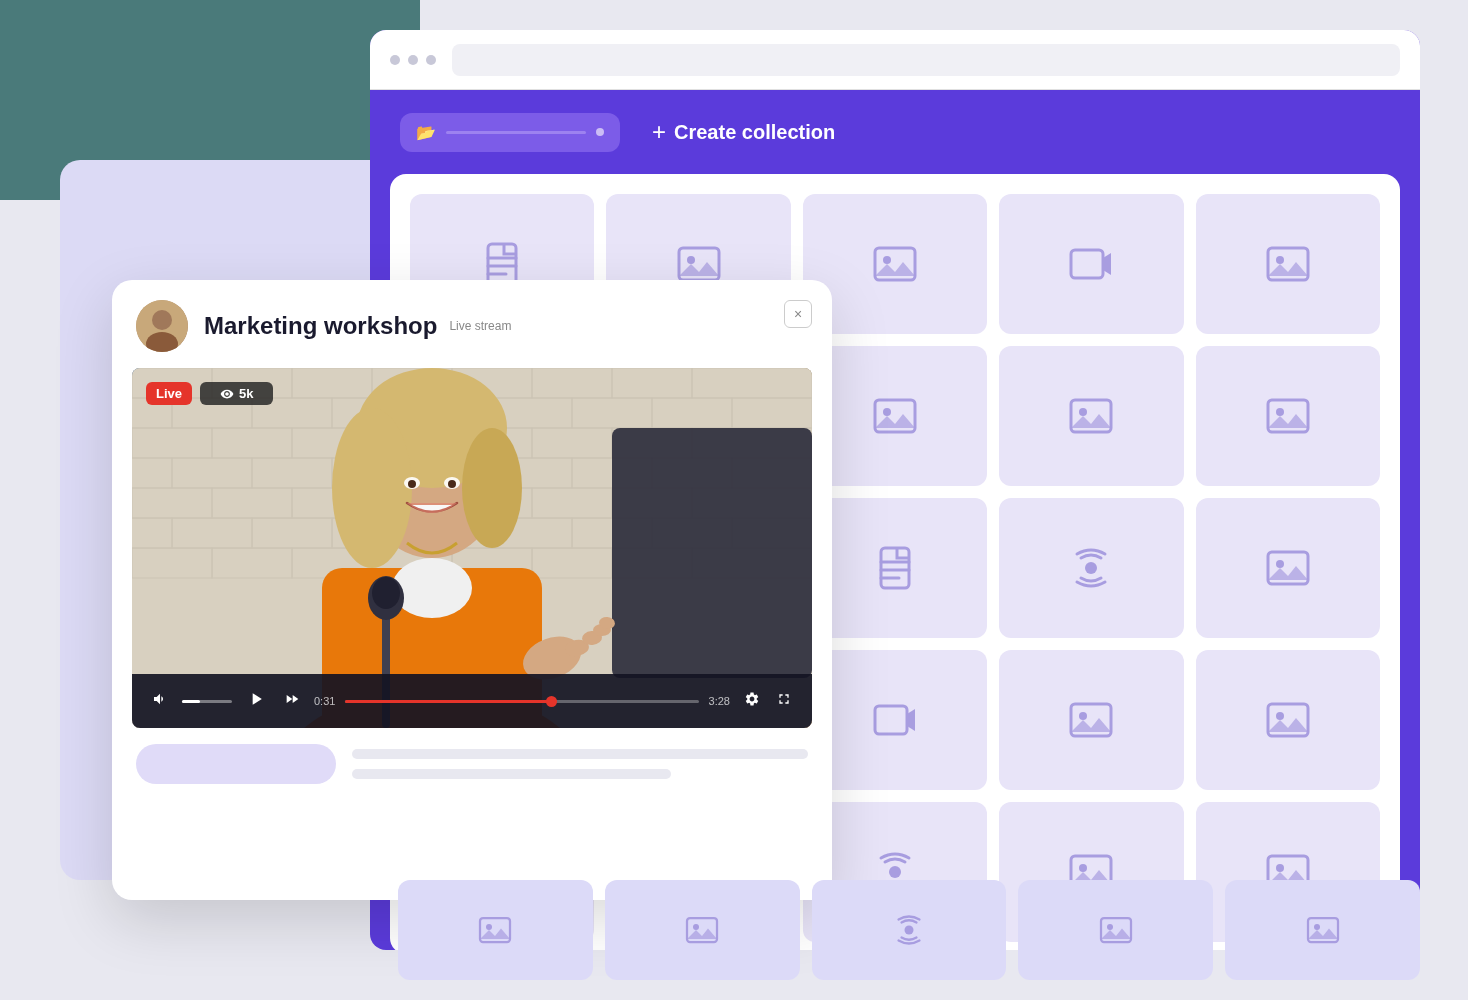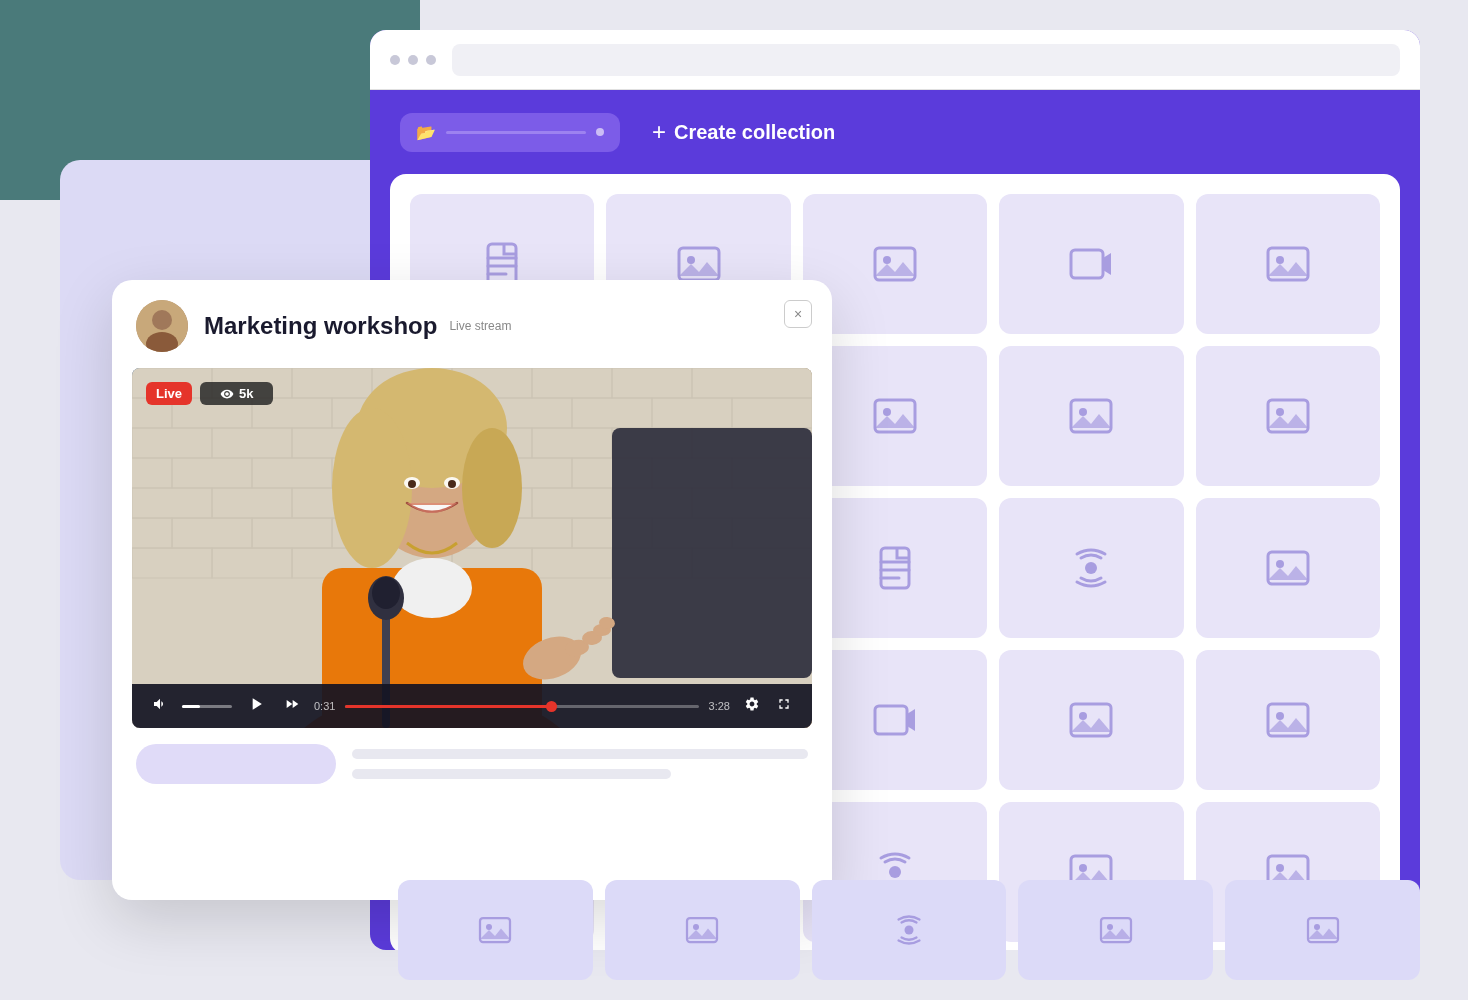--- a/index.html
+++ b/index.html
@@ -282,21 +282,21 @@
       align-items: center;
       gap: 5px;
     }
 
     
     .video-controls {
       position: absolute;
       bottom: 0;
       left: 0;
       right: 0;
-      height: 44px;
+      height: 54px;
       background: rgba(20,20,35,0.92);
       display: flex;
       align-items: center;
       padding: 0 16px;
       gap: 10px;
     }
 
     .ctrl-btn {
       color: #fff;
       font-size: 16px;

